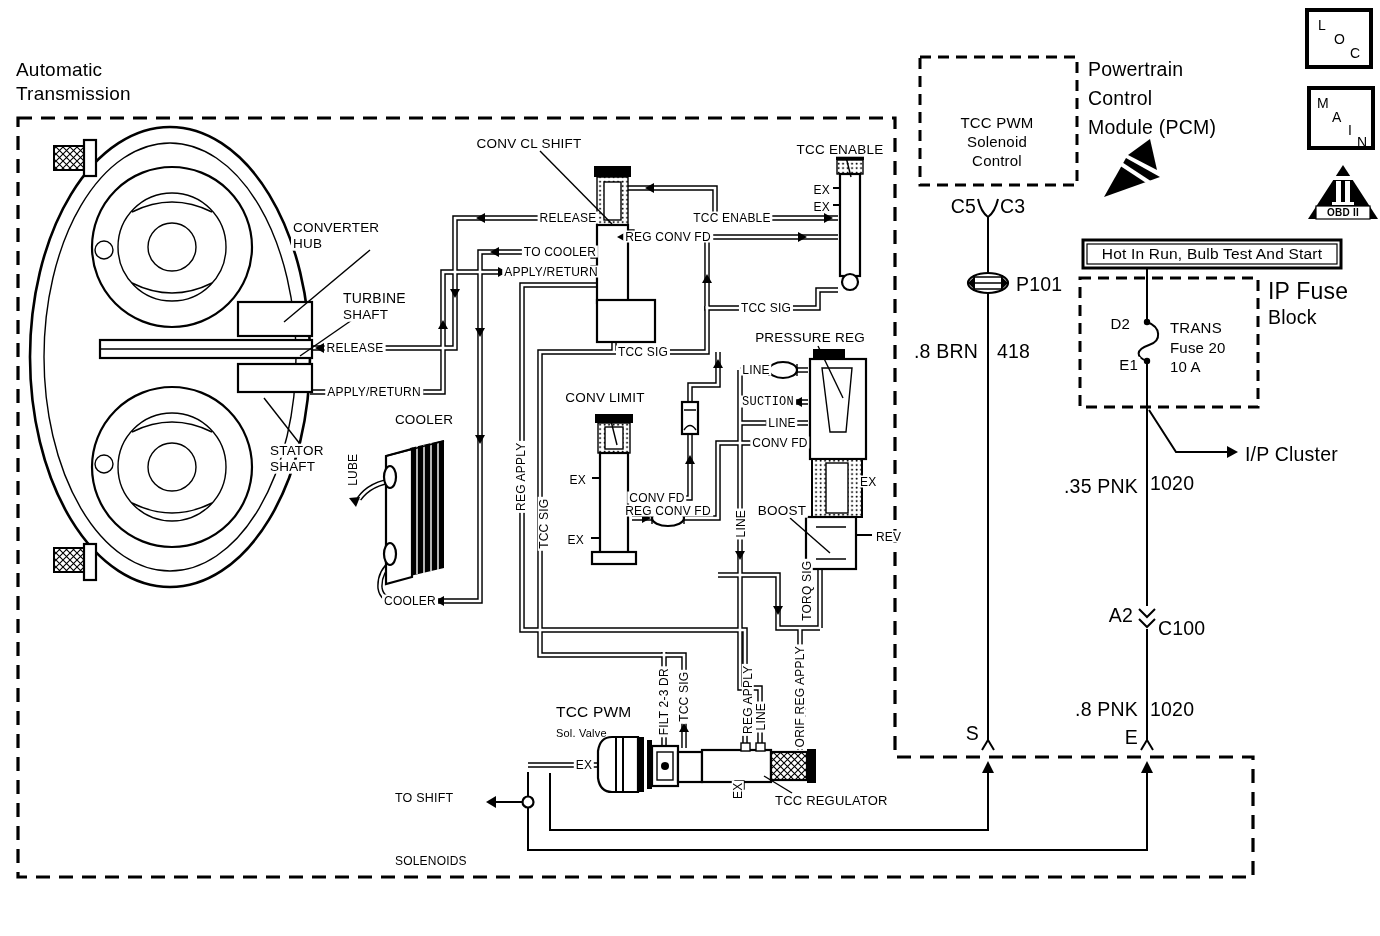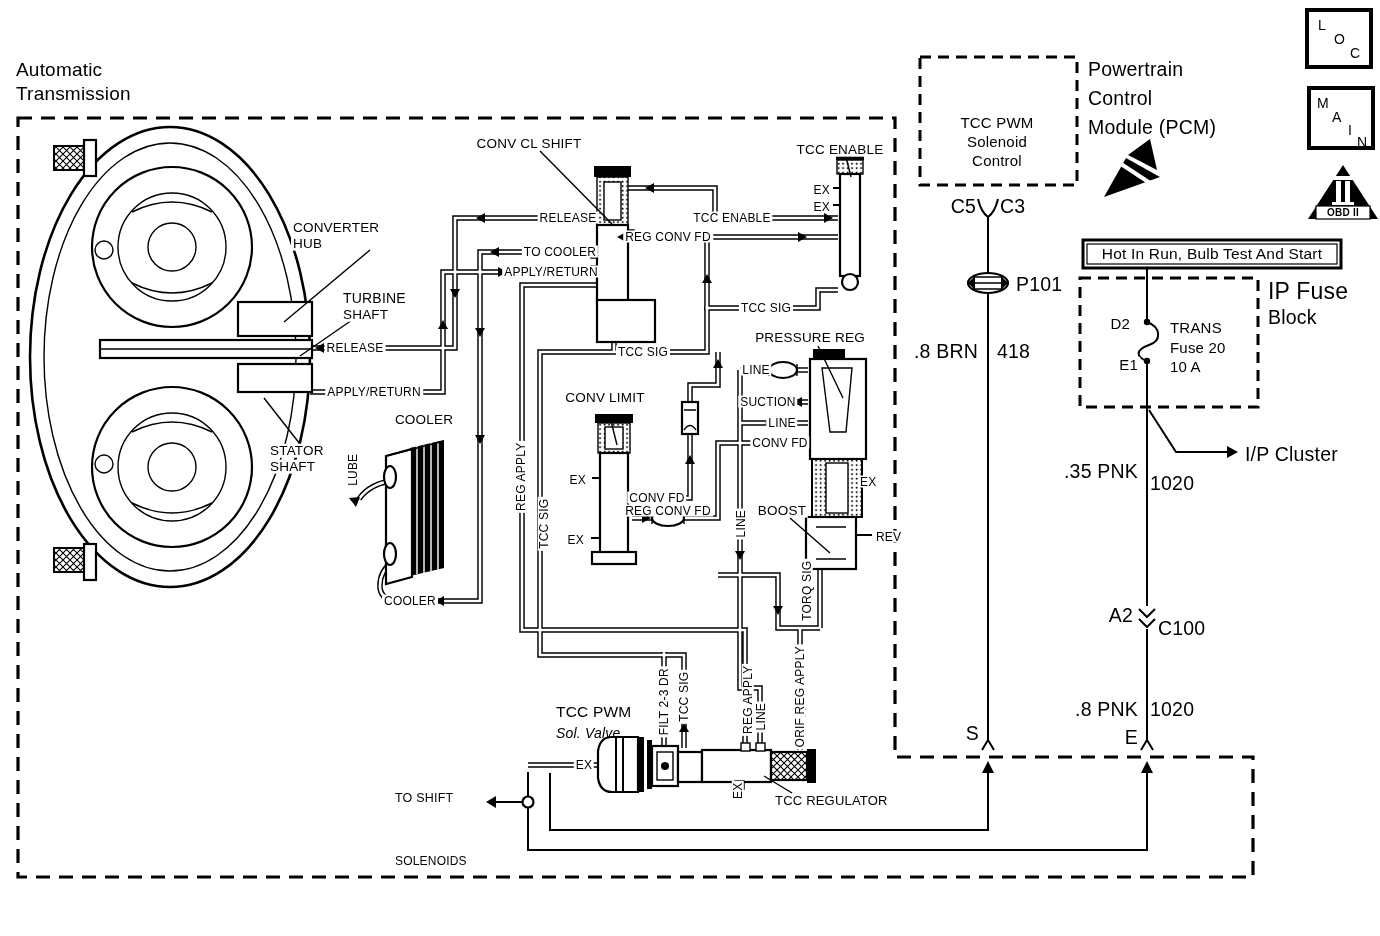--- a/index.html
+++ b/index.html
@@ -310,21 +310,21 @@
       <span class="lbl bg" style="left: 1132px; top: 365px; font-size: 15px; transform: translate(-100%, -52%); margin-left: 8px;">E1</span>
       <span class="lbl" style="left: 1170px; top: 328px; font-size: 15px; transform: translate(0px, -52%);">TRANS</span>
       <span class="lbl" style="left: 1170px; top: 348px; font-size: 15px; transform: translate(0px, -52%);">Fuse 20</span>
       <span class="lbl" style="left: 1170px; top: 367px; font-size: 15px; transform: translate(0px, -52%);">10 A</span>
       <span class="lbl" style="left: 1245px; top: 455px; font-size: 19.5px; transform: translate(0px, -52%);">I/P Cluster</span>
       <span class="lbl" style="left: 976px; top: 207px; font-size: 19.5px; transform: translate(-100%, -52%);">C5</span>
       <span class="lbl" style="left: 1000px; top: 207px; font-size: 19.5px; transform: translate(0px, -52%);">C3</span>
       <span class="lbl" style="left: 1016px; top: 285px; font-size: 19.5px; transform: translate(0px, -52%);">P101</span>
       <span class="lbl" style="left: 978px; top: 352px; font-size: 19.5px; transform: translate(-100%, -52%);">.8 BRN</span>
       <span class="lbl" style="left: 997px; top: 352px; font-size: 19.5px; transform: translate(0px, -52%);">418</span>
-      <span class="lbl" style="left: 1138px; top: 472px; font-size: 19.5px; transform: translate(-100%, -52%);">.35 PNK</span>
+      <span class="lbl" style="left: 1138px; top: 487px; font-size: 19.5px; transform: translate(-100%, -52%);">.35 PNK</span>
       <span class="lbl" style="left: 1150px; top: 484px; font-size: 19.5px; transform: translate(0px, -52%);">1020</span>
       <span class="lbl" style="left: 1133px; top: 616px; font-size: 19.5px; transform: translate(-100%, -52%);">A2</span>
       <span class="lbl" style="left: 1158px; top: 616px; font-size: 19.5px; transform: translate(0px, -52%); margin-top: 13px;">C100</span>
       <span class="lbl" style="left: 1138px; top: 710px; font-size: 19.5px; transform: translate(-100%, -52%);">.8 PNK</span>
       <span class="lbl" style="left: 1150px; top: 710px; font-size: 19.5px; transform: translate(0px, -52%);">1020</span>
       <span class="lbl" style="left: 979px; top: 734px; font-size: 19.5px; transform: translate(-100%, -52%);">S</span>
       <span class="lbl" style="left: 1138px; top: 738px; font-size: 19.5px; transform: translate(-100%, -52%);">E</span>
       <span class="lbl" style="left: 1318px; top: 26px; font-size: 14px; transform: translate(0px, -52%);">L</span>
       <span class="lbl" style="left: 1334px; top: 40px; font-size: 14px; transform: translate(0px, -52%);">O</span>
       <span class="lbl" style="left: 1350px; top: 54px; font-size: 14px; transform: translate(0px, -52%);">C</span>
@@ -339,21 +339,21 @@
       <span class="lbl bg" style="left: 291px; top: 244px; font-size: 13.5px; transform: translate(0px, -52%);">HUB</span>
       <span class="lbl bg" style="left: 341px; top: 299px; font-size: 14px; transform: translate(0px, -52%);">TURBINE</span>
       <span class="lbl bg" style="left: 341px; top: 315px; font-size: 13.5px; transform: translate(0px, -52%);">SHAFT</span>
       <span class="lbl bg" style="left: 268px; top: 451px; font-size: 13.5px; transform: translate(0px, -52%);">STATOR</span>
       <span class="lbl bg" style="left: 268px; top: 467px; font-size: 13.5px; transform: translate(0px, -52%);">SHAFT</span>
       <span class="lbl" style="left: 424px; top: 420px; font-size: 13.5px; transform: translate(-50%, -52%);">COOLER</span>
       <span class="lbl bg" style="left: 605px; top: 398px; font-size: 13.5px; transform: translate(-50%, -52%); text-align: right;">CONV LIMIT</span>
       <span class="lbl bg" style="left: 810px; top: 338px; font-size: 13.5px; transform: translate(-50%, -52%);">PRESSURE REG</span>
       <span class="lbl bg" style="left: 782px; top: 511px; font-size: 13.5px; transform: translate(-50%, -52%);">BOOST</span>
       <span class="lbl" style="left: 556px; top: 712px; font-size: 15.5px; transform: translate(0px, -52%);">TCC PWM</span>
-      <span class="lbl" style="left: 556px; top: 734px; font-size: 14px; transform: translate(0px, -52%); font-style: italic;">Sol. Valve</span>
+      <span class="lbl" style="left: 556px; top: 734px; font-size: 11px; transform: translate(0px, -52%);">Sol. Valve</span>
       <span class="lbl bg" style="left: 773px; top: 801px; font-size: 13px; transform: translate(0px, -52%);">TCC REGULATOR</span>
       <span class="lbl" style="left: 395px; top: 799px; font-size: 12.5px; transform: translate(0px, -52%);">TO SHIFT</span>
       <span class="lbl" style="left: 395px; top: 861px; font-size: 12px; transform: translate(0px, -52%);">SOLENOIDS</span>
       <span class="lbl bg" style="left: 355px; top: 348px; font-size: 12px; transform: translate(-50%, -52%);">RELEASE</span>
       <span class="lbl bg" style="left: 374px; top: 392px; font-size: 12px; transform: translate(-50%, -52%);">APPLY/RETURN</span>
       <span class="lbl bg" style="left: 568px; top: 218px; font-size: 12px; transform: translate(-50%, -52%);">RELEASE</span>
       <span class="lbl bg" style="left: 560px; top: 252px; font-size: 12px; transform: translate(-50%, -52%);">TO COOLER</span>
       <span class="lbl bg" style="left: 551px; top: 272px; font-size: 12px; transform: translate(-50%, -52%);">APPLY/RETURN</span>
       <span class="lbl bg" style="left: 732px; top: 218px; font-size: 12px; transform: translate(-50%, -52%);">TCC ENABLE</span>
       <span class="lbl bg" style="left: 668px; top: 237px; font-size: 12px; transform: translate(-50%, -52%);">REG CONV FD</span>
@@ -364,21 +364,21 @@
       <span class="lbl bg" style="left: 544px; top: 524px; font-size: 12px; transform: translate(-50%, -52%) rotate(-90deg);">TCC SIG</span>
       <span class="lbl bg" style="left: 684px; top: 697px; font-size: 12px; transform: translate(-50%, -52%) rotate(-90deg);">TCC SIG</span>
       <span class="lbl bg" style="left: 521px; top: 477px; font-size: 12px; transform: translate(-50%, -52%) rotate(-90deg);">REG APPLY</span>
       <span class="lbl bg" style="left: 748px; top: 700px; font-size: 12px; transform: translate(-50%, -52%) rotate(-90deg);">REG APPLY</span>
       <span class="lbl bg" style="left: 664px; top: 702px; font-size: 12px; transform: translate(-50%, -52%) rotate(-90deg);">FILT 2-3 DR</span>
       <span class="lbl bg" style="left: 800px; top: 697px; font-size: 12px; transform: translate(-50%, -52%) rotate(-90deg);">ORIF REG APPLY</span>
       <span class="lbl bg" style="left: 741px; top: 524px; font-size: 12px; transform: translate(-50%, -52%) rotate(-90deg);">LINE</span>
       <span class="lbl bg" style="left: 761px; top: 717px; font-size: 12px; transform: translate(-50%, -52%) rotate(-90deg);">LINE</span>
       <span class="lbl bg" style="left: 807px; top: 591px; font-size: 12px; transform: translate(-50%, -52%) rotate(-90deg);">TORQ SIG</span>
       <span class="lbl bg" style="left: 756px; top: 370px; font-size: 12px; transform: translate(-50%, -52%);">LINE</span>
-      <span class="lbl bg" style="left: 768px; top: 402px; font-size: 12px; transform: translate(-50%, -52%);">SUCTION</span>
+      <span class="lbl bg" style="left: 768px; top: 402px; font-size: 12px; transform: translate(-50%, -52%); font-family: Liberation Mono, monospace;">SUCTION</span>
       <span class="lbl bg" style="left: 782px; top: 423px; font-size: 12px; transform: translate(-50%, -52%);">LINE</span>
       <span class="lbl bg" style="left: 780px; top: 443px; font-size: 12px; transform: translate(-50%, -52%);">CONV FD</span>
       <span class="lbl bg" style="left: 657px; top: 498px; font-size: 12px; transform: translate(-50%, -52%);">CONV FD</span>
       <span class="lbl bg" style="left: 668px; top: 511px; font-size: 12px; transform: translate(-50%, -52%);">REG CONV FD</span>
       <span class="lbl bg" style="left: 588px; top: 480px; font-size: 12px; transform: translate(-100%, -52%);">EX</span>
       <span class="lbl bg" style="left: 586px; top: 540px; font-size: 12px; transform: translate(-100%, -52%);">EX</span>
       <span class="lbl bg" style="left: 858px; top: 482px; font-size: 12px; transform: translate(0px, -52%);">EX</span>
       <span class="lbl bg" style="left: 874px; top: 537px; font-size: 12px; transform: translate(0px, -52%);">REV</span>
       <span class="lbl bg" style="left: 353px; top: 470px; font-size: 12px; transform: translate(-50%, -52%) rotate(-90deg);">LUBE</span>
       <span class="lbl bg" style="left: 410px; top: 601px; font-size: 12px; transform: translate(-50%, -52%);">COOLER</span>

